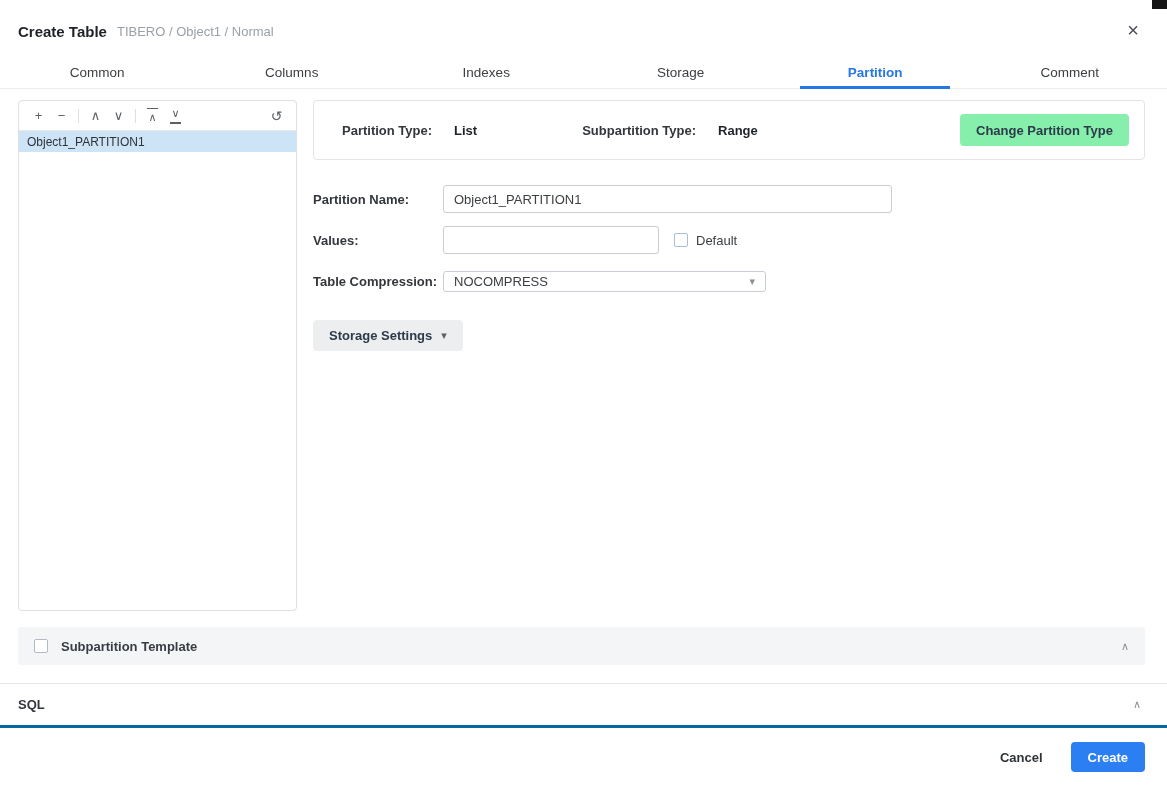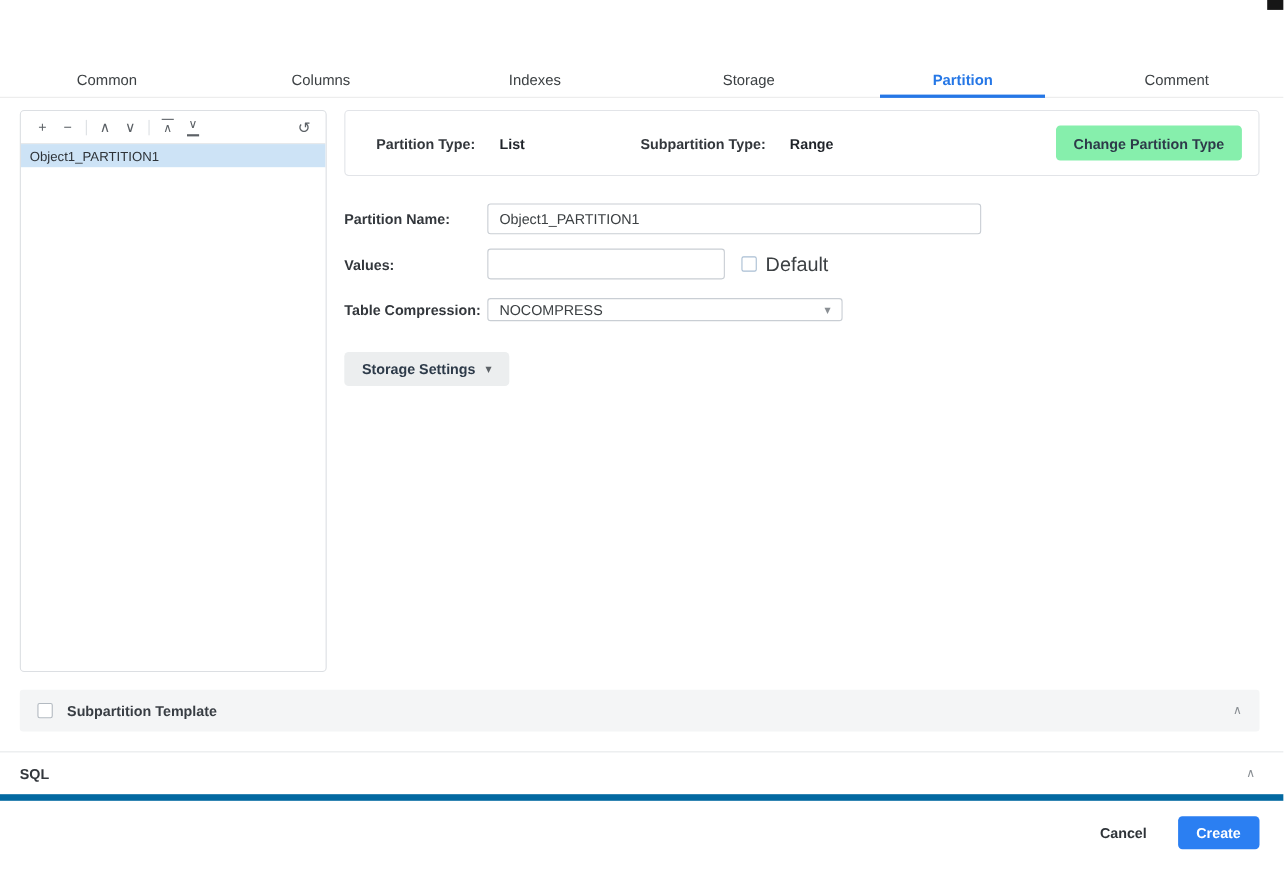--- a/index.html
+++ b/index.html
@@ -45,46 +45,51 @@
   .info-box .btn-gray { margin-left:auto; }
 
   
   .form { position:absolute; left:313px; top:185px; right:22px; }
   .frow { display:flex; align-items:center; margin-bottom:13px; height:28px; }
   .flabel { width:130px; font-size:13px; font-weight:700; color:#33373c; flex:0 0 130px; }
   .tinput { height:28px; border:1px solid #c9ced4; border-radius:3px; font-family:inherit; font-size:13px; color:#3c4043; padding:0 10px; outline:none; background:#fff; }
   .w-name { width:449px; }
   .w-values { width:216px; }
   .checkbox { width:14px; height:14px; border:1px solid #a9bed3; border-radius:2px; background:#fff; cursor:pointer; flex:0 0 14px; }
-  .cb-label { font-size:18px; color:#3c4043; margin-left:8px; }
+  .cb-label { font-size:13px; color:#3c4043; margin-left:8px; }
   .selectbox { width:323px; height:21px; border:1px solid #c9ced4; border-radius:3px; display:flex; align-items:center; padding:0 10px; font-size:13px; color:#3c4043; cursor:pointer; background:#fff; }
   .selectbox .caret { margin-left:auto; color:#8a8f94; font-size:11px; }
   .btn-storage { background:#eceeef; border:none; border-radius:4px; height:31px; padding:0 16px; font-family:Liberation Sans, sans-serif; font-size:13px; font-weight:700; color:#2d3a49; cursor:pointer; display:inline-flex; align-items:center; margin-top:12px; }
   .btn-storage .caret { margin-left:9px; color:#5c6166; font-size:11px; font-weight:400; }
 
   
   .subpart-bar { position:absolute; left:18px; right:22px; top:627px; height:38px; background:#f4f5f6; border-radius:3px; display:flex; align-items:center; padding:0 16px; cursor:pointer; }
   .subpart-bar .bar-label { font-size:13px; font-weight:700; color:#383d43; margin-left:13px; }
   .chev { margin-left:auto; color:#8a8f94; font-size:11px; line-height:1; cursor:pointer; }
 
   
-  .sql-row { position:absolute; left:0; right:0; top:683px; height:45px; border-top:1px solid #e6e8ea; border-bottom:6px solid #0369a1; display:flex; align-items:center; padding:0 26px 0 18px; cursor:pointer; }
+  .sql-row { position:absolute; left:0; right:0; top:683px; height:45px; border-top:1px solid #e6e8ea; border-bottom:3px solid #0369a1; display:flex; align-items:center; padding:0 26px 0 18px; cursor:pointer; }
   .sql-label { font-size:13px; font-weight:700; color:#33373c; }
 
   
   .footer { position:absolute; top:742px; right:22px; height:30px; display:flex; align-items:center; gap:28px; }
   .btn-cancel { background:none; border:none; font-family:inherit; font-size:13px; font-weight:700; color:#2e3338; cursor:pointer; padding:0; }
   .btn-create { background:#2b7ff2; border:none; border-radius:4px; height:30px; padding:0 17px; font-family:inherit; font-size:13px; font-weight:700; color:#ffffff; cursor:pointer; }
 </style>
 </head>
 <body>
 
 <div class="screen">
   <div class="dark-corner"></div>
 
+  <div class="hdr">
+    <span class="hdr-title">Create Table</span>
+    <span class="hdr-crumb">TIBERO / Object1 / Normal</span>
+    <span class="close-btn">×</span>
+  </div>
 
   <div class="tabs">
     <div class="tab">Common</div>
     <div class="tab">Columns</div>
     <div class="tab">Indexes</div>
     <div class="tab">Storage</div>
     <div class="tab active">Partition</div>
     <div class="tab">Comment</div>
   </div>
 

